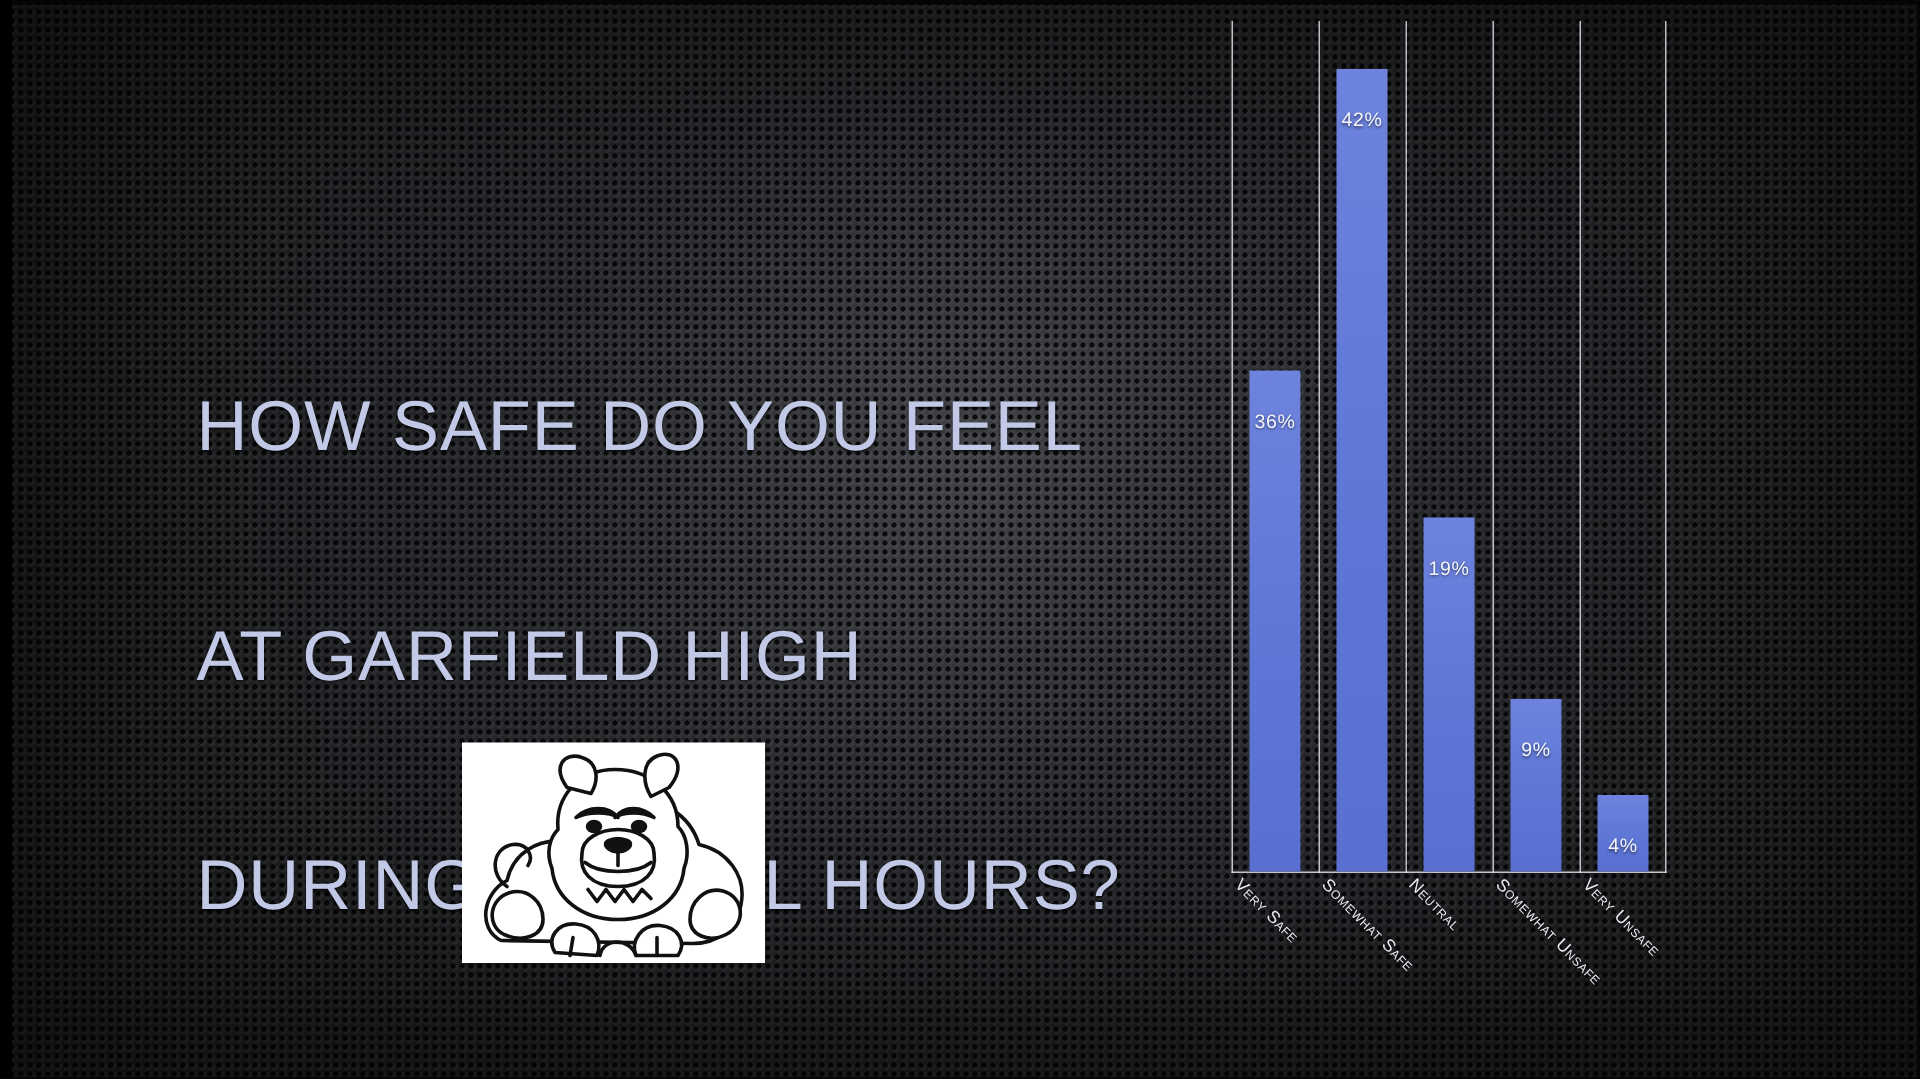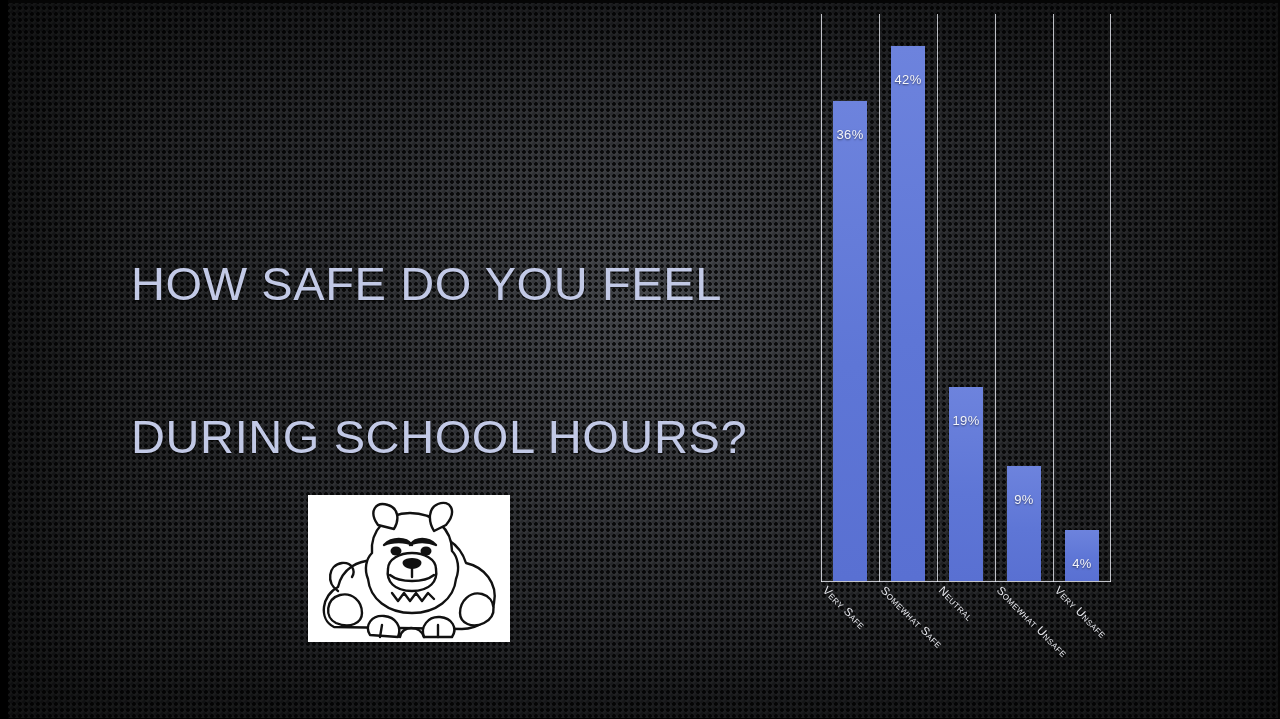--- a/index.html
+++ b/index.html
@@ -103,20 +103,21 @@
     text-shadow:0 1px 2px rgba(0,0,0,0.8);
   }
 </style>
 </head>
 <body>
 
 <div id="slide">
 
   <div class="layer" id="title">
     <span class="tline">HOW SAFE DO YOU FEEL</span>
+    <span class="tline">AT GARFIELD HIGH</span>
     <span class="tline">DURING SCHOOL HOURS?</span>
   </div>
 
 
   <div class="layer" id="mascot">
     <svg viewBox="0 0 202 147">
       <g fill="#ffffff" stroke="#111111" stroke-width="2.4" stroke-linejoin="round" stroke-linecap="round">
 
         <path d="M26 132 C10 124 14 100 30 92 C34 74 50 64 68 66 C74 48 92 36 112 38
                  C132 36 152 48 158 68 C176 72 190 88 186 108 C184 124 170 134 154 134 Z"></path>
@@ -168,27 +169,27 @@
       <div class="axis-left"></div>
       <div class="axis-right"></div>
       <div class="axis-base"></div>
       <div id="gridlines">
           <div class="gridline" style="left: 58px;"></div>
           <div class="gridline" style="left: 116px;"></div>
           <div class="gridline" style="left: 174px;"></div>
           <div class="gridline" style="left: 232px;"></div>
         </div>
       <div id="bars">
-          <div class="bar" style="height: 480px; left: 12px; text-align: right;">
+          <div class="bar" style="height: 334px; left: 12px; text-align: right;">
             <span class="dlabel" style="top: 26px;">36%</span>
           </div>
           <div class="bar" style="height: 535.1px; left: 70px;">
             <span class="dlabel" style="top: 26px;">42%</span>
           </div>
-          <div class="bar" style="height: 194px; left: 128px;">
+          <div class="bar" style="height: 236px; left: 128px;">
             <span class="dlabel" style="top: 26px;">19%</span>
           </div>
           <div class="bar" style="height: 114.7px; left: 186px;">
             <span class="dlabel" style="top: 26px;">9%</span>
           </div>
           <div class="bar" style="height: 51px; left: 244px;">
             <span class="dlabel" style="top: 26px;">4%</span>
           </div>
         </div>
     </div>

